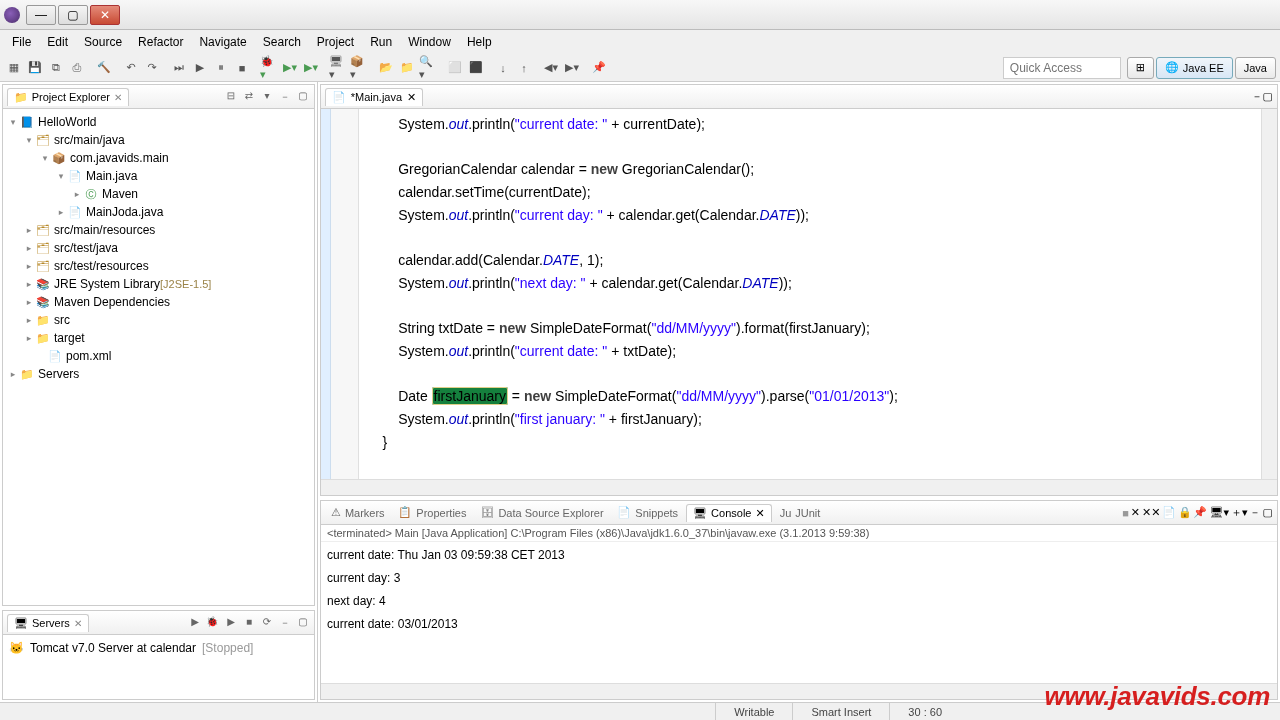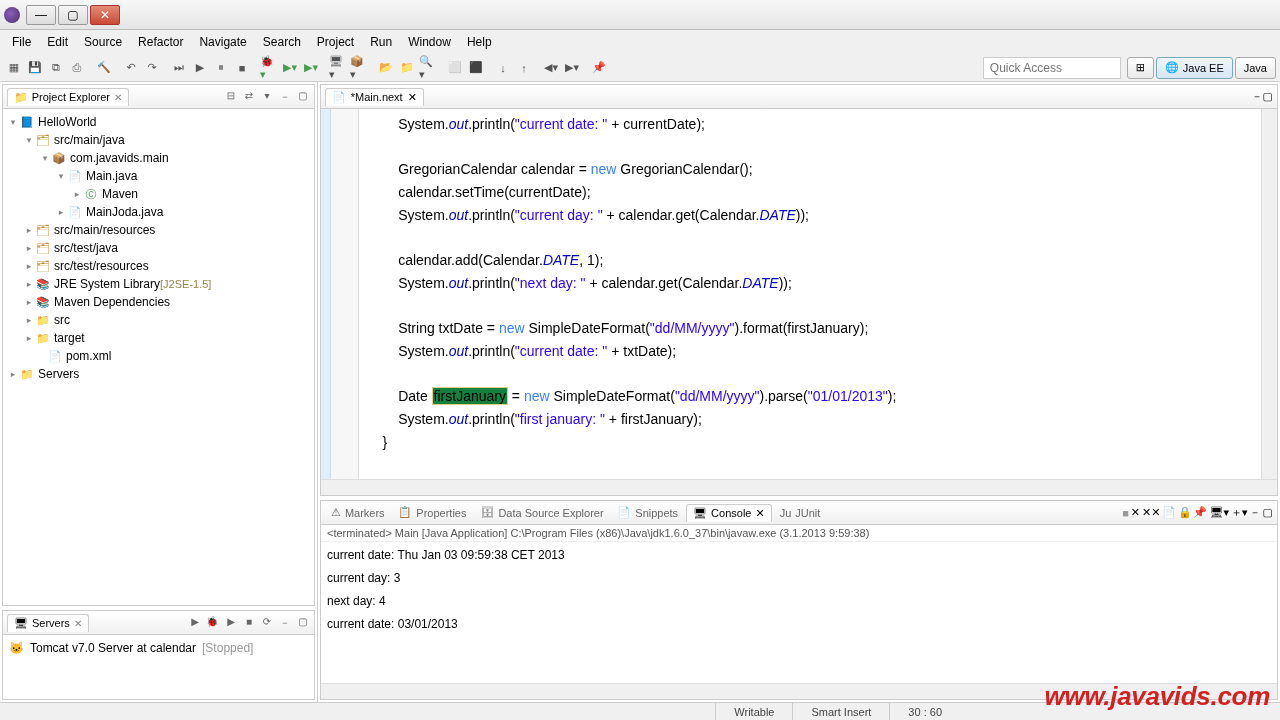--- a/index.html
+++ b/index.html
@@ -9,21 +9,21 @@
 .titlebar .title { font-size: 12px; color: #333; flex: 1; }
 .winbtns { display: flex; gap: 2px; }
 .winbtn { width: 30px; height: 20px; display: flex; align-items: center; justify-content: center; font-size: 12px; border: 1px solid #999; background: linear-gradient(#f5f5f5,#ddd); border-radius: 2px; }
 .winbtn.close { background: linear-gradient(#e58b7a,#c84a33); color: #fff; border-color: #a33; }
 .menubar { height: 24px; display: flex; align-items: center; padding: 0 4px; font-size: 12px; background: #f0f0f0; }
 .menubar span { padding: 3px 8px; cursor: default; }
 .toolbar { height: 28px; background: #f0f0f0; border-bottom: 1px solid #ccc; display: flex; align-items: center; padding: 0 4px; gap: 1px; }
 .tbtn { width: 20px; height: 20px; display: inline-flex; align-items: center; justify-content: center; font-size: 11px; color: #555; border: 1px solid transparent; border-radius: 2px; }
 .tsep { width: 5px; }
 .toolbar-right { margin-left: auto; display: flex; align-items: center; gap: 6px; }
-.quickaccess { width: 138px; height: 22px; border: 1px solid #ccc; background: #fff; padding: 2px 6px; font-size: 12px; color: #999; }
+.quickaccess { width: 118px; height: 22px; border: 1px solid #ccc; background: #fff; padding: 2px 6px; font-size: 12px; color: #999; }
 .persp { display: flex; gap: 2px; }
 .persp-btn { height: 22px; padding: 0 8px; border: 1px solid #aaa; background: linear-gradient(#fff,#e9e9e9); font-size: 11px; display: flex; align-items: center; gap: 4px; border-radius: 3px; }
 .persp-btn.active { background: linear-gradient(#f0f5fa,#d7e6f5); border-color: #7ab; }
 .body { display: flex; height: calc(720px - 30px - 24px - 28px - 18px); }
 .left-col { width: 318px; display: flex; flex-direction: column; border-right: 1px solid #ccc; }
 .view { border: 1px solid #ccc; margin: 2px; display: flex; flex-direction: column; background: #fff; }
 .view-tab { height: 24px; display: flex; align-items: center; background: linear-gradient(#fff,#f0f0f0); border-bottom: 1px solid #ccc; padding: 0 4px; font-size: 11px; gap: 4px; }
 .view-tab .label { padding: 2px 6px; background: #fff; border: 1px solid #ccc; border-bottom: none; border-radius: 3px 3px 0 0; display: flex; align-items: center; gap: 4px; }
 .view-tab .close-x { color: #888; font-size: 10px; }
 .view-tab .spacer { flex: 1; }
@@ -37,21 +37,21 @@
 .servers-body { padding: 6px; font-size: 12px; display: flex; align-items: center; gap: 6px; }
 .stopped { color: #999; }
 .right-col { flex: 1; display: flex; flex-direction: column; }
 .editor { border: 1px solid #ccc; margin: 2px; flex: 1; display: flex; flex-direction: column; min-height: 0; }
 .editor-tabs { height: 24px; display: flex; align-items: center; background: linear-gradient(#fff,#f0f0f0); border-bottom: 1px solid #ccc; padding: 0 4px; font-size: 11px; }
 .editor-tab { padding: 2px 6px; background: #fff; border: 1px solid #ccc; border-bottom: none; border-radius: 3px 3px 0 0; display: flex; align-items: center; gap: 5px; }
 .editor-body { flex: 1; display: flex; min-height: 0; position: relative; }
 .gutter { width: 28px; background: #f7f7f7; border-right: 1px solid #e0e0e0; }
 .ruler { width: 10px; background: #e0efff; border-right: 1px solid #cde; }
 .code { flex: 1; padding: 4px 8px; font-family: Consolas, "Courier New", monospace; font-size: 14px; line-height: 22px; white-space: pre; overflow: hidden; color: #000; }
-.code .kw { color: #3b82f6; font-weight: normal; }
+.code .kw { color: #404040; font-weight: bold; }
 .code .str { color: #2a00ff; }
 .code .fld { color: #0000c0; font-style: italic; }
 .code .hl { background: #15803d; border: 1px solid #e0cf8a; border-radius: 2px; padding: 0 1px; }
 .vscroll { width: 16px; background: #f0f0f0; border-left: 1px solid #ddd; }
 .hscroll { height: 16px; background: #f0f0f0; border-top: 1px solid #ddd; }
 .bottom-panel { height: 200px; border: 1px solid #ccc; margin: 2px; display: flex; flex-direction: column; }
 .bottom-tabs { height: 24px; display: flex; align-items: center; background: linear-gradient(#fff,#f0f0f0); border-bottom: 1px solid #ccc; padding: 0 4px; font-size: 11px; gap: 2px; }
 .bottom-tabs .tab { padding: 2px 6px; color: #666; display: flex; align-items: center; gap: 4px; }
 .bottom-tabs .tab.active { background: #fff; border: 1px solid #ccc; border-bottom: none; border-radius: 3px 3px 0 0; color: #000; }
 .console-header { font-size: 11px; color: #555; padding: 2px 6px; border-bottom: 1px solid #eee; }
@@ -252,21 +252,21 @@
         <span class="stopped">[Stopped]</span>
       </div>
     </div>
   </div>
 
   <div class="right-col">
     <div class="editor">
       <div class="editor-tabs">
         <div class="editor-tab">
           <span class="java-i">📄</span>
-          <span>*Main.next</span>
+          <span>*Main.java</span>
           <span class="close-x">✕</span>
         </div>
         <div class="spacer" style="flex:1"></div>
         <div class="mini">－</div>
         <div class="mini">▢</div>
       </div>
       <div class="editor-body">
         <div class="ruler"></div>
         <div class="gutter"></div>
         <div class="code"><span>        </span><span>System.</span><span class="fld">out</span><span>.println(</span><span class="str">"current date: "</span><span> + currentDate);</span>

